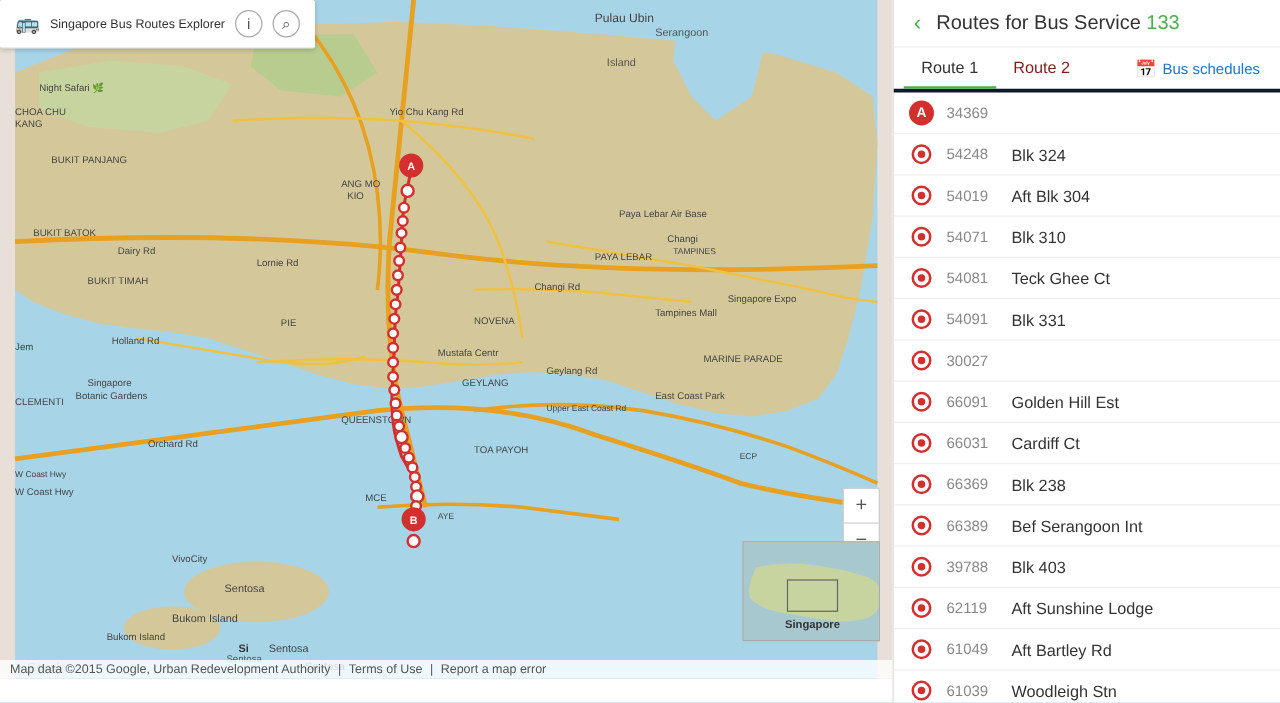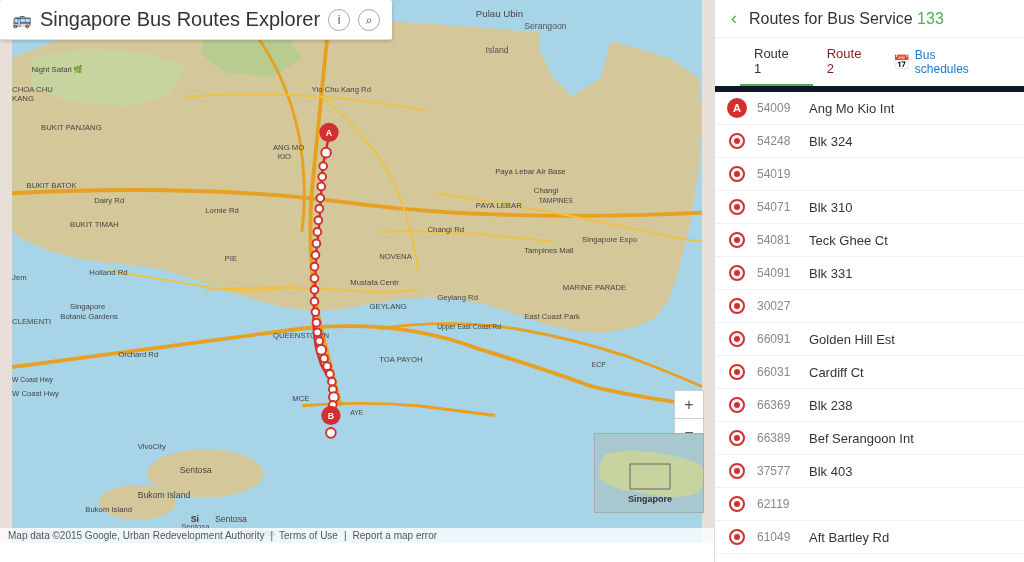--- a/index.html
+++ b/index.html
@@ -13,21 +13,21 @@
       display: flex;
       align-items: center;
       gap: 8px;
       position: absolute;
       top: 0; left: 0;
       z-index: 10;
       border-radius: 2px;
       box-shadow: 0 1px 4px rgba(0,0,0,0.2);
     }
     .app-header .bus-icon { font-size: 16px; }
-    .app-header .title { font-size: 20px; font-weight: 500; color: #333; }
+    .app-header .title { font-size: 10px; font-weight: 500; color: #333; }
     .header-btn {
       width: 22px; height: 22px;
       border: 1px solid #aaa;
       border-radius: 50%;
       background: white;
       display: flex; align-items: center; justify-content: center;
       cursor: pointer; font-size: 12px; color: #555;
     }
 
     
@@ -124,22 +124,22 @@
     }
     .panel-title span.service-num {
       color: #4caf50;
       font-weight: normal;
     }
 
     
     .tabs-row {
       display: flex;
       align-items: center;
-      border-bottom: 6px solid #0f172a;
-      padding: 0 25px;
+      border-bottom: 3px solid #0f172a;
+      padding: 0 8px;
       justify-content: center;
     }
     .tab {
       padding: 8px 14px;
       font-size: 13px;
       cursor: pointer;
       color: #7f1d1d;
       border-bottom: 2px solid transparent;
     }
     .tab.active {
@@ -404,35 +404,35 @@
         <span class="cal-icon">📅</span>
         <span>Bus schedules</span>
       </div>
     </div>
 
     <div class="stop-list" id="stop-list-container">
     <div class="stop-item">
           <div class="stop-icon">
             <div class="terminal-marker">A</div>
           </div>
-          <span class="stop-code">54009</span>
-          <span class="stop-name">Ang Mo Kio Int</span>
+          <span class="stop-code">34369</span>
         </div>
         <div class="stop-item">
           <div class="stop-icon">
             <div class="stop-marker"></div>
           </div>
           <span class="stop-code">54248</span>
           <span class="stop-name">Blk 324</span>
         </div>
         <div class="stop-item">
           <div class="stop-icon">
             <div class="stop-marker"></div>
           </div>
           <span class="stop-code">54019</span>
+          <span class="stop-name">Aft Blk 304</span>
         </div>
         <div class="stop-item">
           <div class="stop-icon">
             <div class="stop-marker"></div>
           </div>
           <span class="stop-code">54071</span>
           <span class="stop-name">Blk 310</span>
         </div>
         <div class="stop-item">
           <div class="stop-icon">
@@ -479,28 +479,29 @@
           <div class="stop-icon">
             <div class="stop-marker"></div>
           </div>
           <span class="stop-code">66389</span>
           <span class="stop-name">Bef Serangoon Int</span>
         </div>
         <div class="stop-item">
           <div class="stop-icon">
             <div class="stop-marker"></div>
           </div>
-          <span class="stop-code">37577</span>
+          <span class="stop-code">39788</span>
           <span class="stop-name">Blk 403</span>
         </div>
         <div class="stop-item">
           <div class="stop-icon">
             <div class="stop-marker"></div>
           </div>
           <span class="stop-code">62119</span>
+          <span class="stop-name">Aft Sunshine Lodge</span>
         </div>
         <div class="stop-item">
           <div class="stop-icon">
             <div class="stop-marker"></div>
           </div>
           <span class="stop-code">61049</span>
           <span class="stop-name">Aft Bartley Rd</span>
         </div>
         <div class="stop-item">
           <div class="stop-icon">

